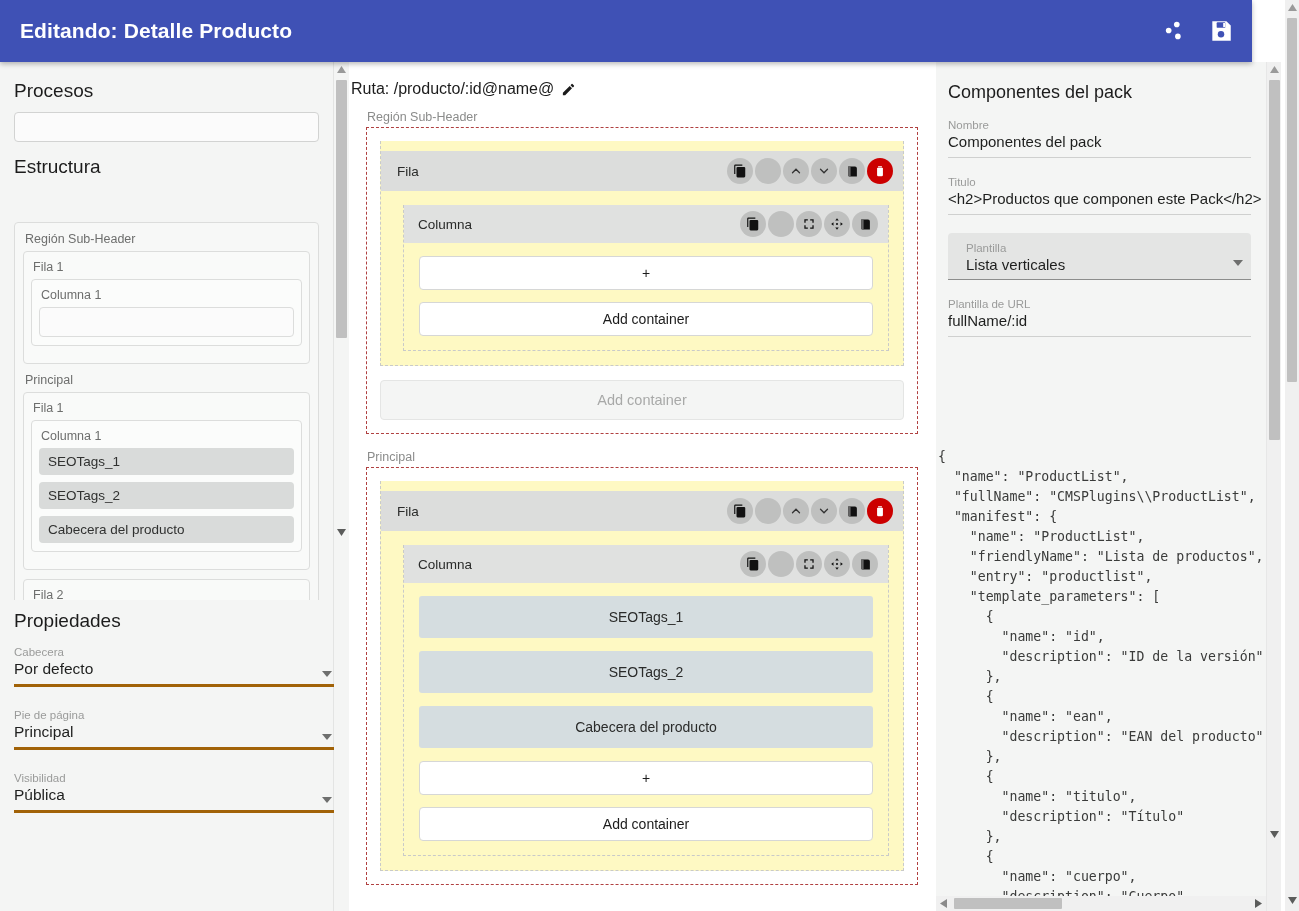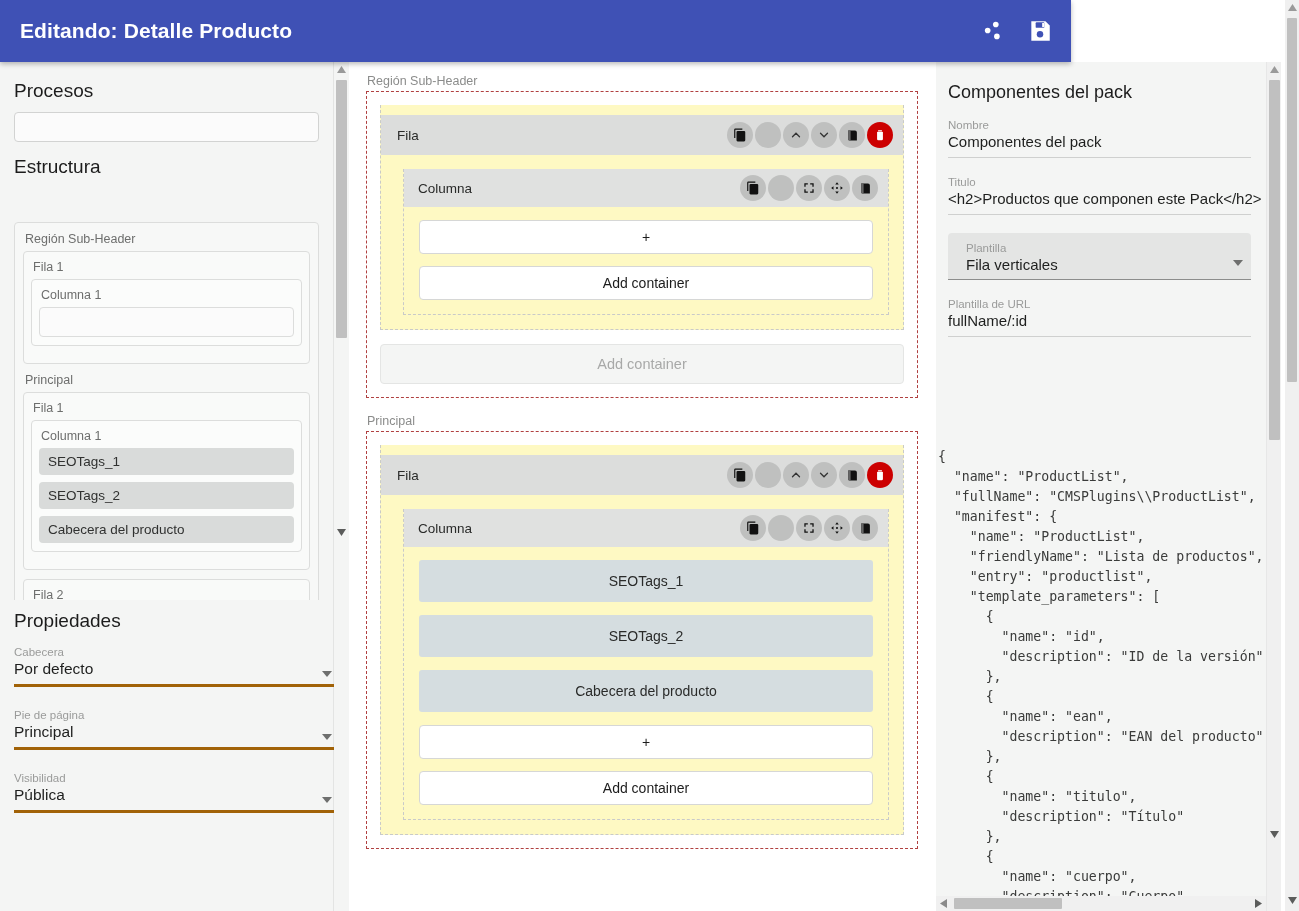--- a/index.html
+++ b/index.html
@@ -7,21 +7,21 @@
     margin: 0; padding: 0;
     width: 1299px; height: 911px;
     overflow: hidden;
     font-family: "Liberation Sans", sans-serif;
     background: #ffffff;
   }
 
   
   .appbar {
     position: absolute; left: 0; top: 0;
-    width: 1071px; height: 62px;
+    width: 1252px; height: 62px;
     background: #3f51b5;
     display: flex; align-items: center;
     padding: 0 18px 0 20px;
     color: #ffffff;
     box-shadow: 0 2px 5px rgba(0,0,0,.28);
     z-index: 30;
   }
   .appbar-title {
     font-size: 21px; font-weight: bold; letter-spacing: .1px;
     flex: 1;
@@ -352,20 +352,28 @@
     </div>
     <div class="sb-thumb" style="top:18px;height:258px;"></div>
     <div class="sb-arrow" style="position:absolute;top:463px;">
       <svg width="9" height="7" viewBox="0 0 9 7">
           <path d="M4.5 7 0 0h9z" fill="#5b5c5b"></path>
         </svg>
     </div>
   </div>
 
   <div class="center-col">
+    <div class="ruta">
+      <span>Ruta: /producto/:id@name@</span>
+      <span class="pencil">
+        <svg viewBox="0 0 24 24" width="15" height="15">
+            <path d="M3 17.3V21h3.7L17.6 10.1l-3.7-3.7zM20.7 7a1 1 0 0 0 0-1.4l-2.3-2.3a1 1 0 0 0-1.4 0l-1.8 1.8 3.7 3.7z" fill="#1c1c1c"></path>
+          </svg>
+      </span>
+    </div>
 
     <div class="region-label">Región Sub-Header</div>
     <div class="region-box">
       <div class="fila">
         <div class="bar">
           <span class="bar-title">Fila</span>
           <span class="bar-icons">
             <span class="circ">
               <svg viewBox="0 0 24 24" width="14" height="14">
                   <path d="M16 1H4a2 2 0 0 0-2 2v14h2V3h12zm3 4H8a2 2 0 0 0-2 2v14a2 2 0 0 0 2 2h11a2 2 0 0 0 2-2V7a2 2 0 0 0-2-2z" fill="#111"></path>
@@ -520,21 +528,21 @@
         <div class="rfield-value">Componentes del pack</div>
       </div>
 
       <div class="rfield">
         <div class="rfield-label">Titulo</div>
         <div class="rfield-value">&lt;h2&gt;Productos que componen este Pack&lt;/h2&gt;</div>
       </div>
 
       <div class="rfield filled">
         <div class="rfield-label">Plantilla</div>
-        <div class="rfield-value">Fila verticales</div>
+        <div class="rfield-value">Lista verticales</div>
         <span class="rcaret"></span>
       </div>
 
       <div class="rfield">
         <div class="rfield-label">Plantilla de URL</div>
         <div class="rfield-value">fullName/:id</div>
       </div>
     </div>
 
     <div class="json-box">

